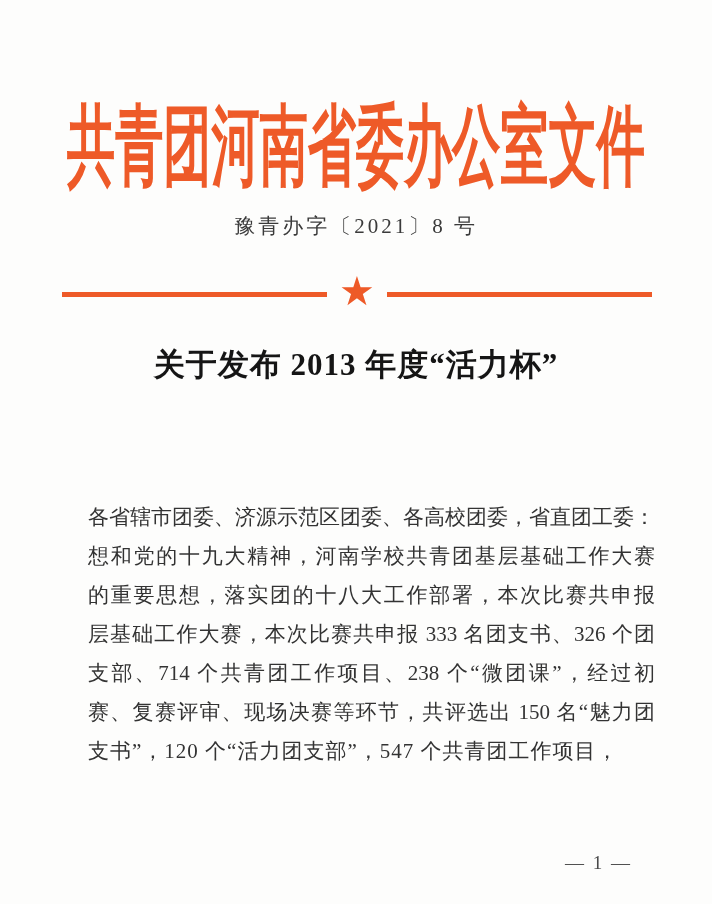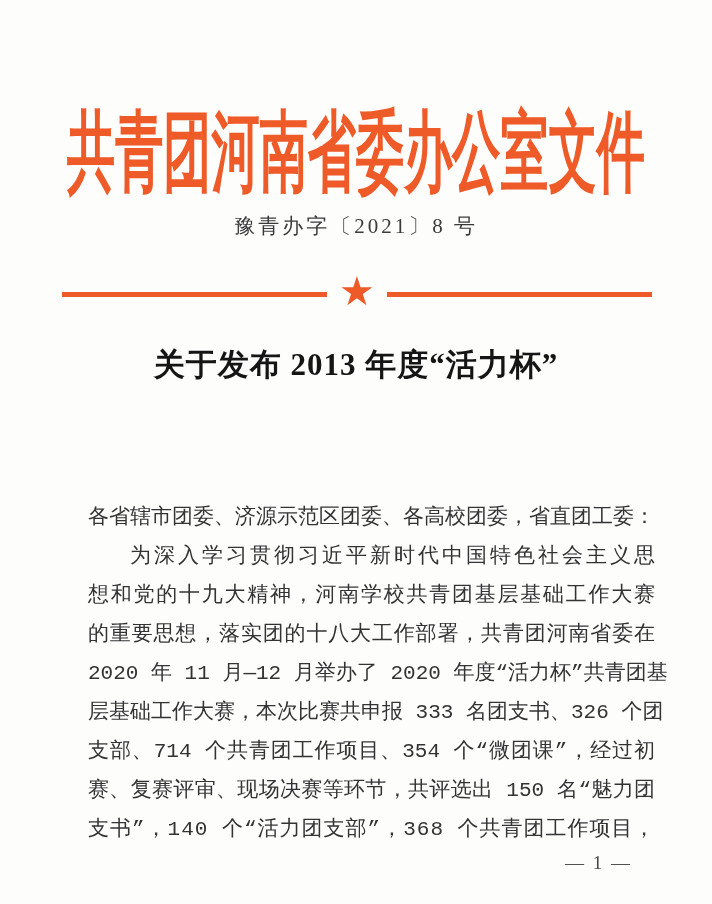--- a/index.html
+++ b/index.html
@@ -11,21 +11,21 @@
     position: relative;
     width: 712px;
     height: 904px;
     background: #fdfdfc;
     overflow: hidden;
     font-family: "Liberation Serif", "DejaVu Serif", serif;
   }
   
   .red-header {
     position: absolute;
-    top: 96px;
+    top: 90px;
     left: 0;
     width: 712px;
     height: 108px;
     display: flex;
     justify-content: center;
     align-items: center;
   }
   .red-header svg { display: block; }
   .red-header text {
     font-family: "Liberation Serif", "DejaVu Serif", serif;
@@ -86,21 +86,20 @@
     color: #333333;
     font-size: 21px;
   }
   .body-line {
     line-height: 39px;
     height: 39px;
     white-space: nowrap;
     overflow: visible;
     text-align: justify;
     text-align-last: justify;
-    font-family: Liberation Mono, monospace;
   }
   .body-line.indent {
     text-indent: 42px;
   }
   .body-line.last {
     text-align-last: left;
     letter-spacing: 1px;
   }
   
   .page-number {
@@ -130,25 +129,23 @@
     <div class="star">★</div>
     <div class="line"></div>
   </div>
 
   <div class="doc-title">
     <div>关于发布 2013 年度“活力杯”</div>
   </div>
 
   <div class="doc-body">
     <div class="body-line">各省辖市团委、济源示范区团委、各高校团委，省直团工委：</div>
-    <div class="body-line indent">为深入学习贯彻习近平新时代中国特色社会主义思</div>
     <div class="body-line">想和党的十九大精神，河南学校共青团基层基础工作大赛</div>
-    <div class="body-line">的重要思想，落实团的十八大工作部署，共青团河南省委在</div>
-    <div class="body-line">2020 年 11 月—12 月举办了 2020 年度“活力杯”共青团基</div>
+    <div class="body-line">的重要思想，落实团的十八大工作部署，本次比赛共申报</div>
     <div class="body-line">层基础工作大赛，本次比赛共申报 333 名团支书、326 个团</div>
-    <div class="body-line">支部、714 个共青团工作项目、354 个“微团课”，经过初</div>
+    <div class="body-line">支部、714 个共青团工作项目、238 个“微团课”，经过初</div>
     <div class="body-line">赛、复赛评审、现场决赛等环节，共评选出 150 名“魅力团</div>
-    <div class="body-line last">支书”，140 个“活力团支部”，368 个共青团工作项目，</div>
+    <div class="body-line last">支书”，120 个“活力团支部”，547 个共青团工作项目，</div>
   </div>
 
   <div class="page-number">— 1 —</div>
 
 </div>
 
 </body></html>

